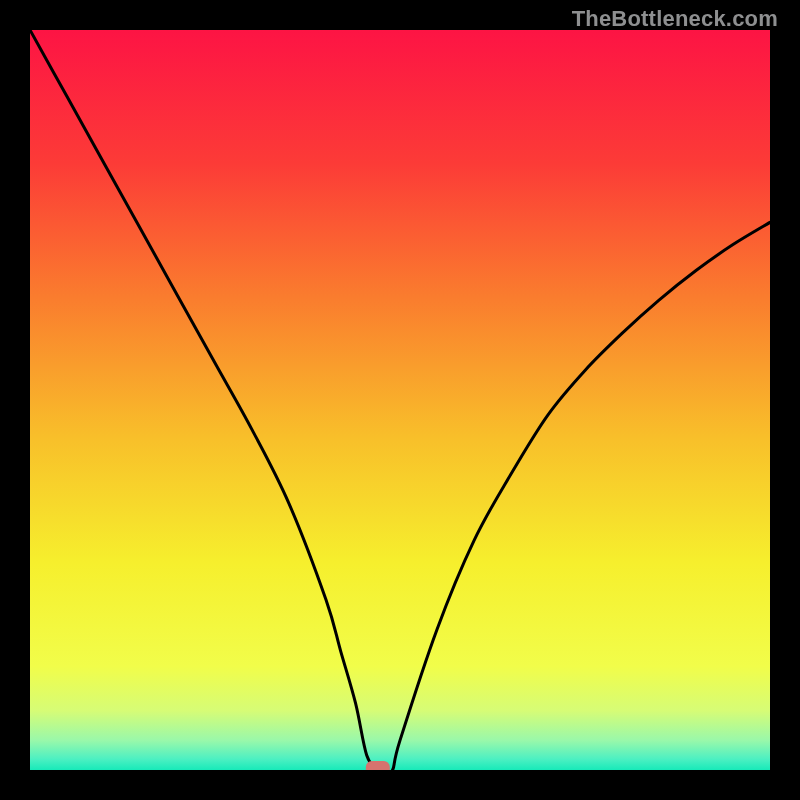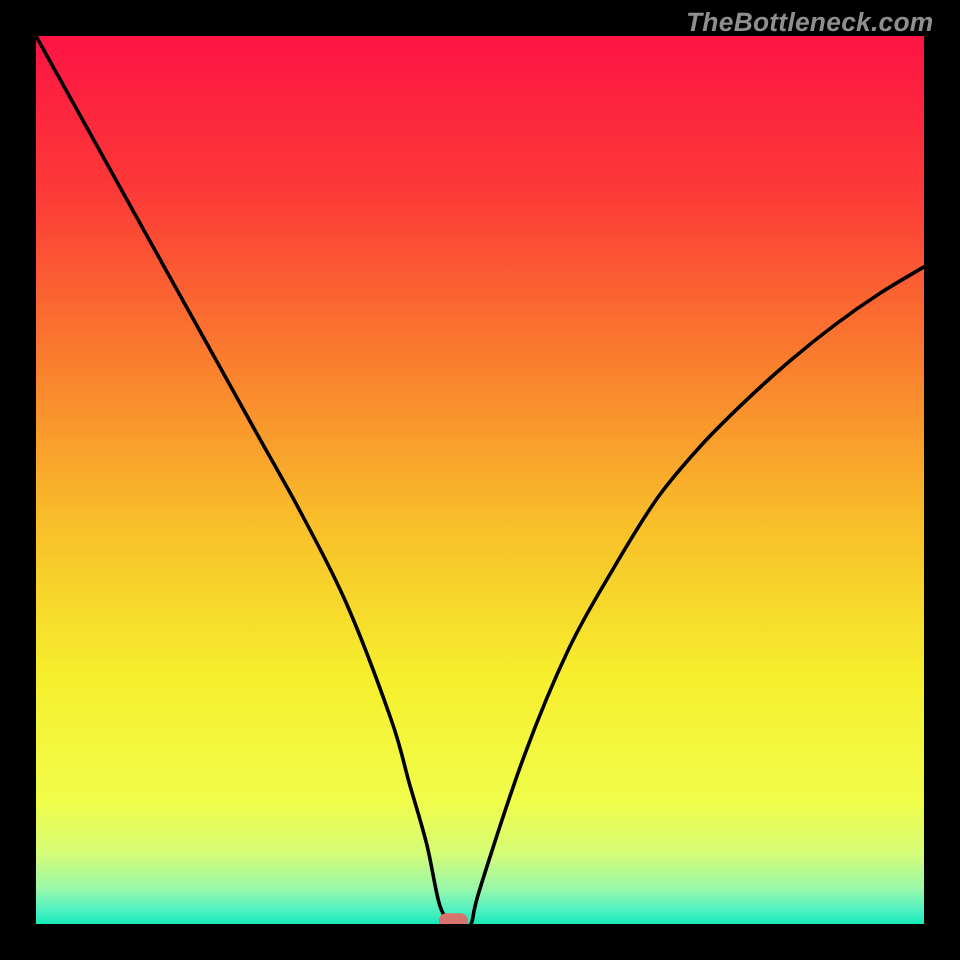--- a/index.html
+++ b/index.html
@@ -8,21 +8,20 @@
     width: 800px;
     height: 800px;
     background: #000;
     overflow: hidden;
   }
   .frame {
     position: relative;
     width: 800px;
     height: 800px;
     background: #000;
-    font-style: italic;
   }
   .plot-area {
     position: absolute;
     left: 30px;
     top: 30px;
     width: 740px;
     height: 740px;
     overflow: hidden;
   }
   .watermark {

